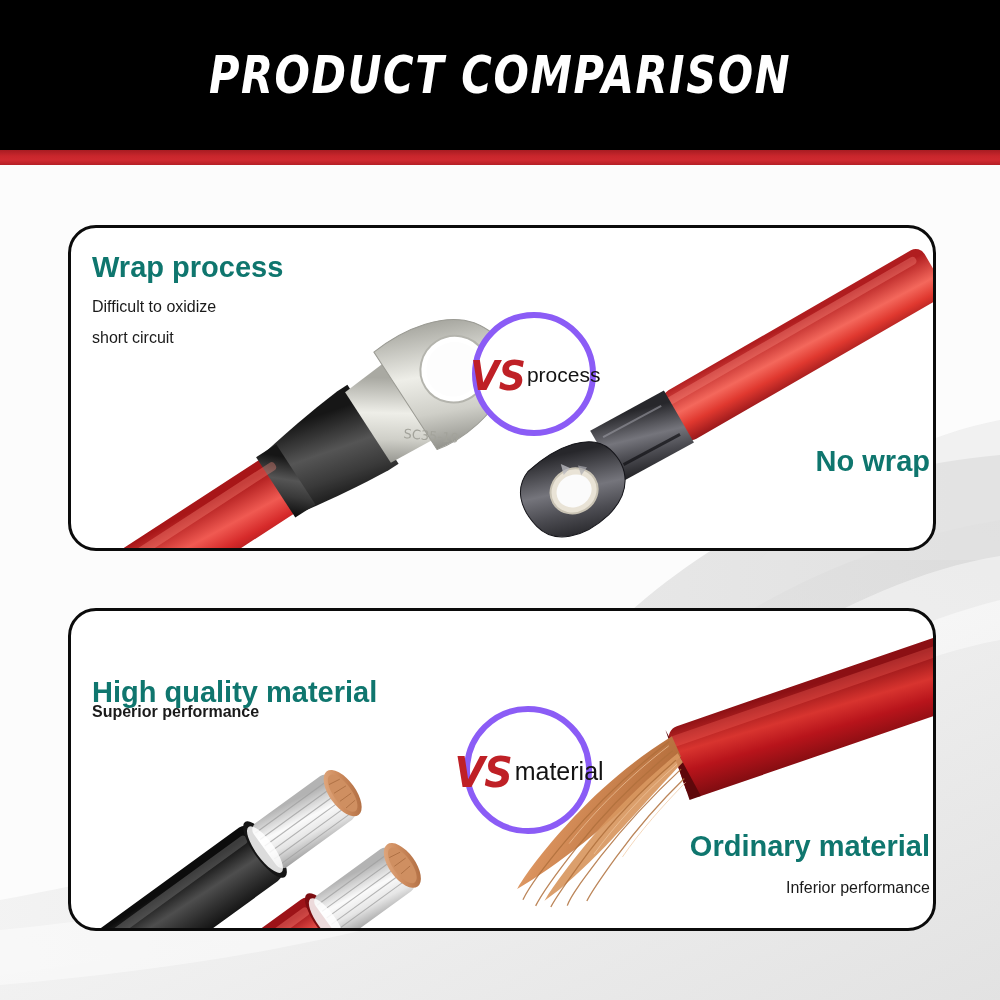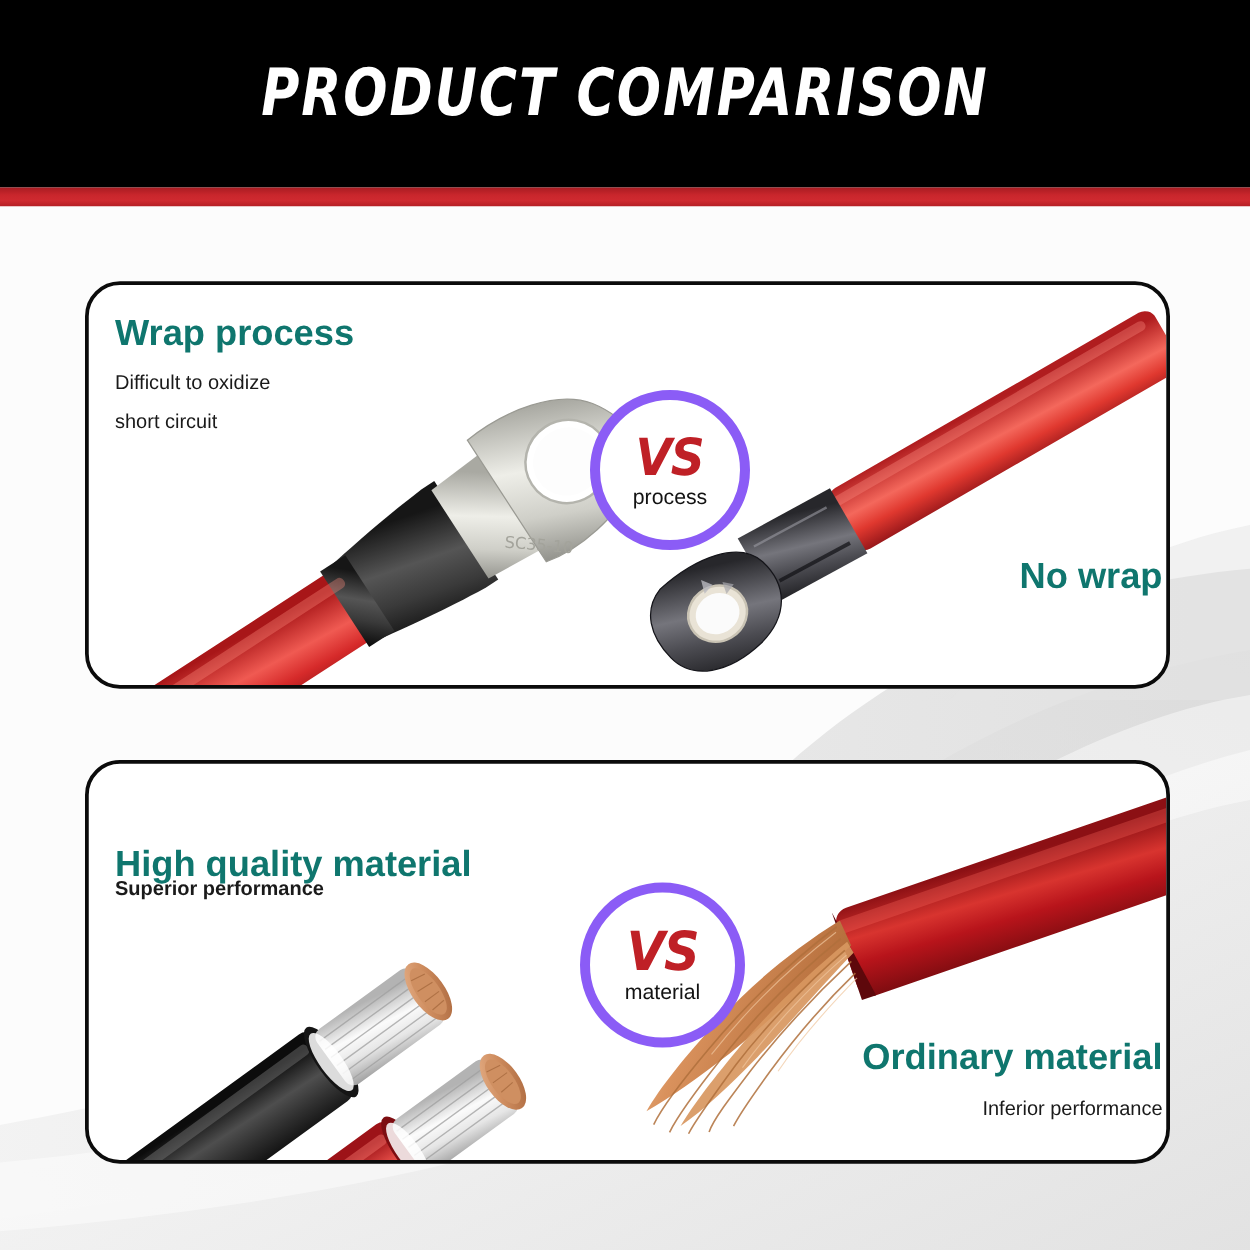--- a/index.html
+++ b/index.html
@@ -71,39 +71,39 @@
   #mat-head{left:92px;top:630px;margin-top:42px;}
   #mat-sub{left:92px;top:696px;width:400px;font-weight:bold;}
   #ord-head{left:500px;top:826px;width:430px;}
   #ord-sub{left:500px;top:872px;width:430px;}
 
   
   .vs-badge{
     position:absolute;
     border-radius:50%;
     background:#ffffff;
-    border:8px solid #8b5cf6;
-    display:flex;flex-direction:column;
+    border:6px solid #8b5cf6;
+    display:flex;
     align-items:center;justify-content:center;
     z-index:6;
   }
   #vs-process{left:472px;top:312px;width:112px;height:112px;}
   #vs-material{left:464px;top:706px;width:116px;height:116px;}
   .vs-word{
     font-family:"DejaVu Sans", sans-serif;
     color:#bf2026;font-weight:bold;font-style:italic;
     font-size:41px;line-height:39px;letter-spacing:-1px;
     transform:scaleX(0.92);
     margin-top:4px;
   }
   .vs-label{
-    color:#131313;font-size:17px;line-height:22px;margin-top:1px;
+    color:#131313;font-size:21px;line-height:22px;margin-top:1px;
   }
   #vs-material .vs-word{font-size:43px;}
-  #vs-material .vs-label{font-size:17px;}
+  #vs-material .vs-label{font-size:25px;}
 </style>
 </head>
 <body>
 
 <div class="page">
 
   <div class="bg-layer">
     <svg class="bg-svg" viewBox="0 0 1000 1000" xmlns="http://www.w3.org/2000/svg">
       <defs>
         <linearGradient id="gw1" x1="0" y1="0" x2="1" y2="1">

